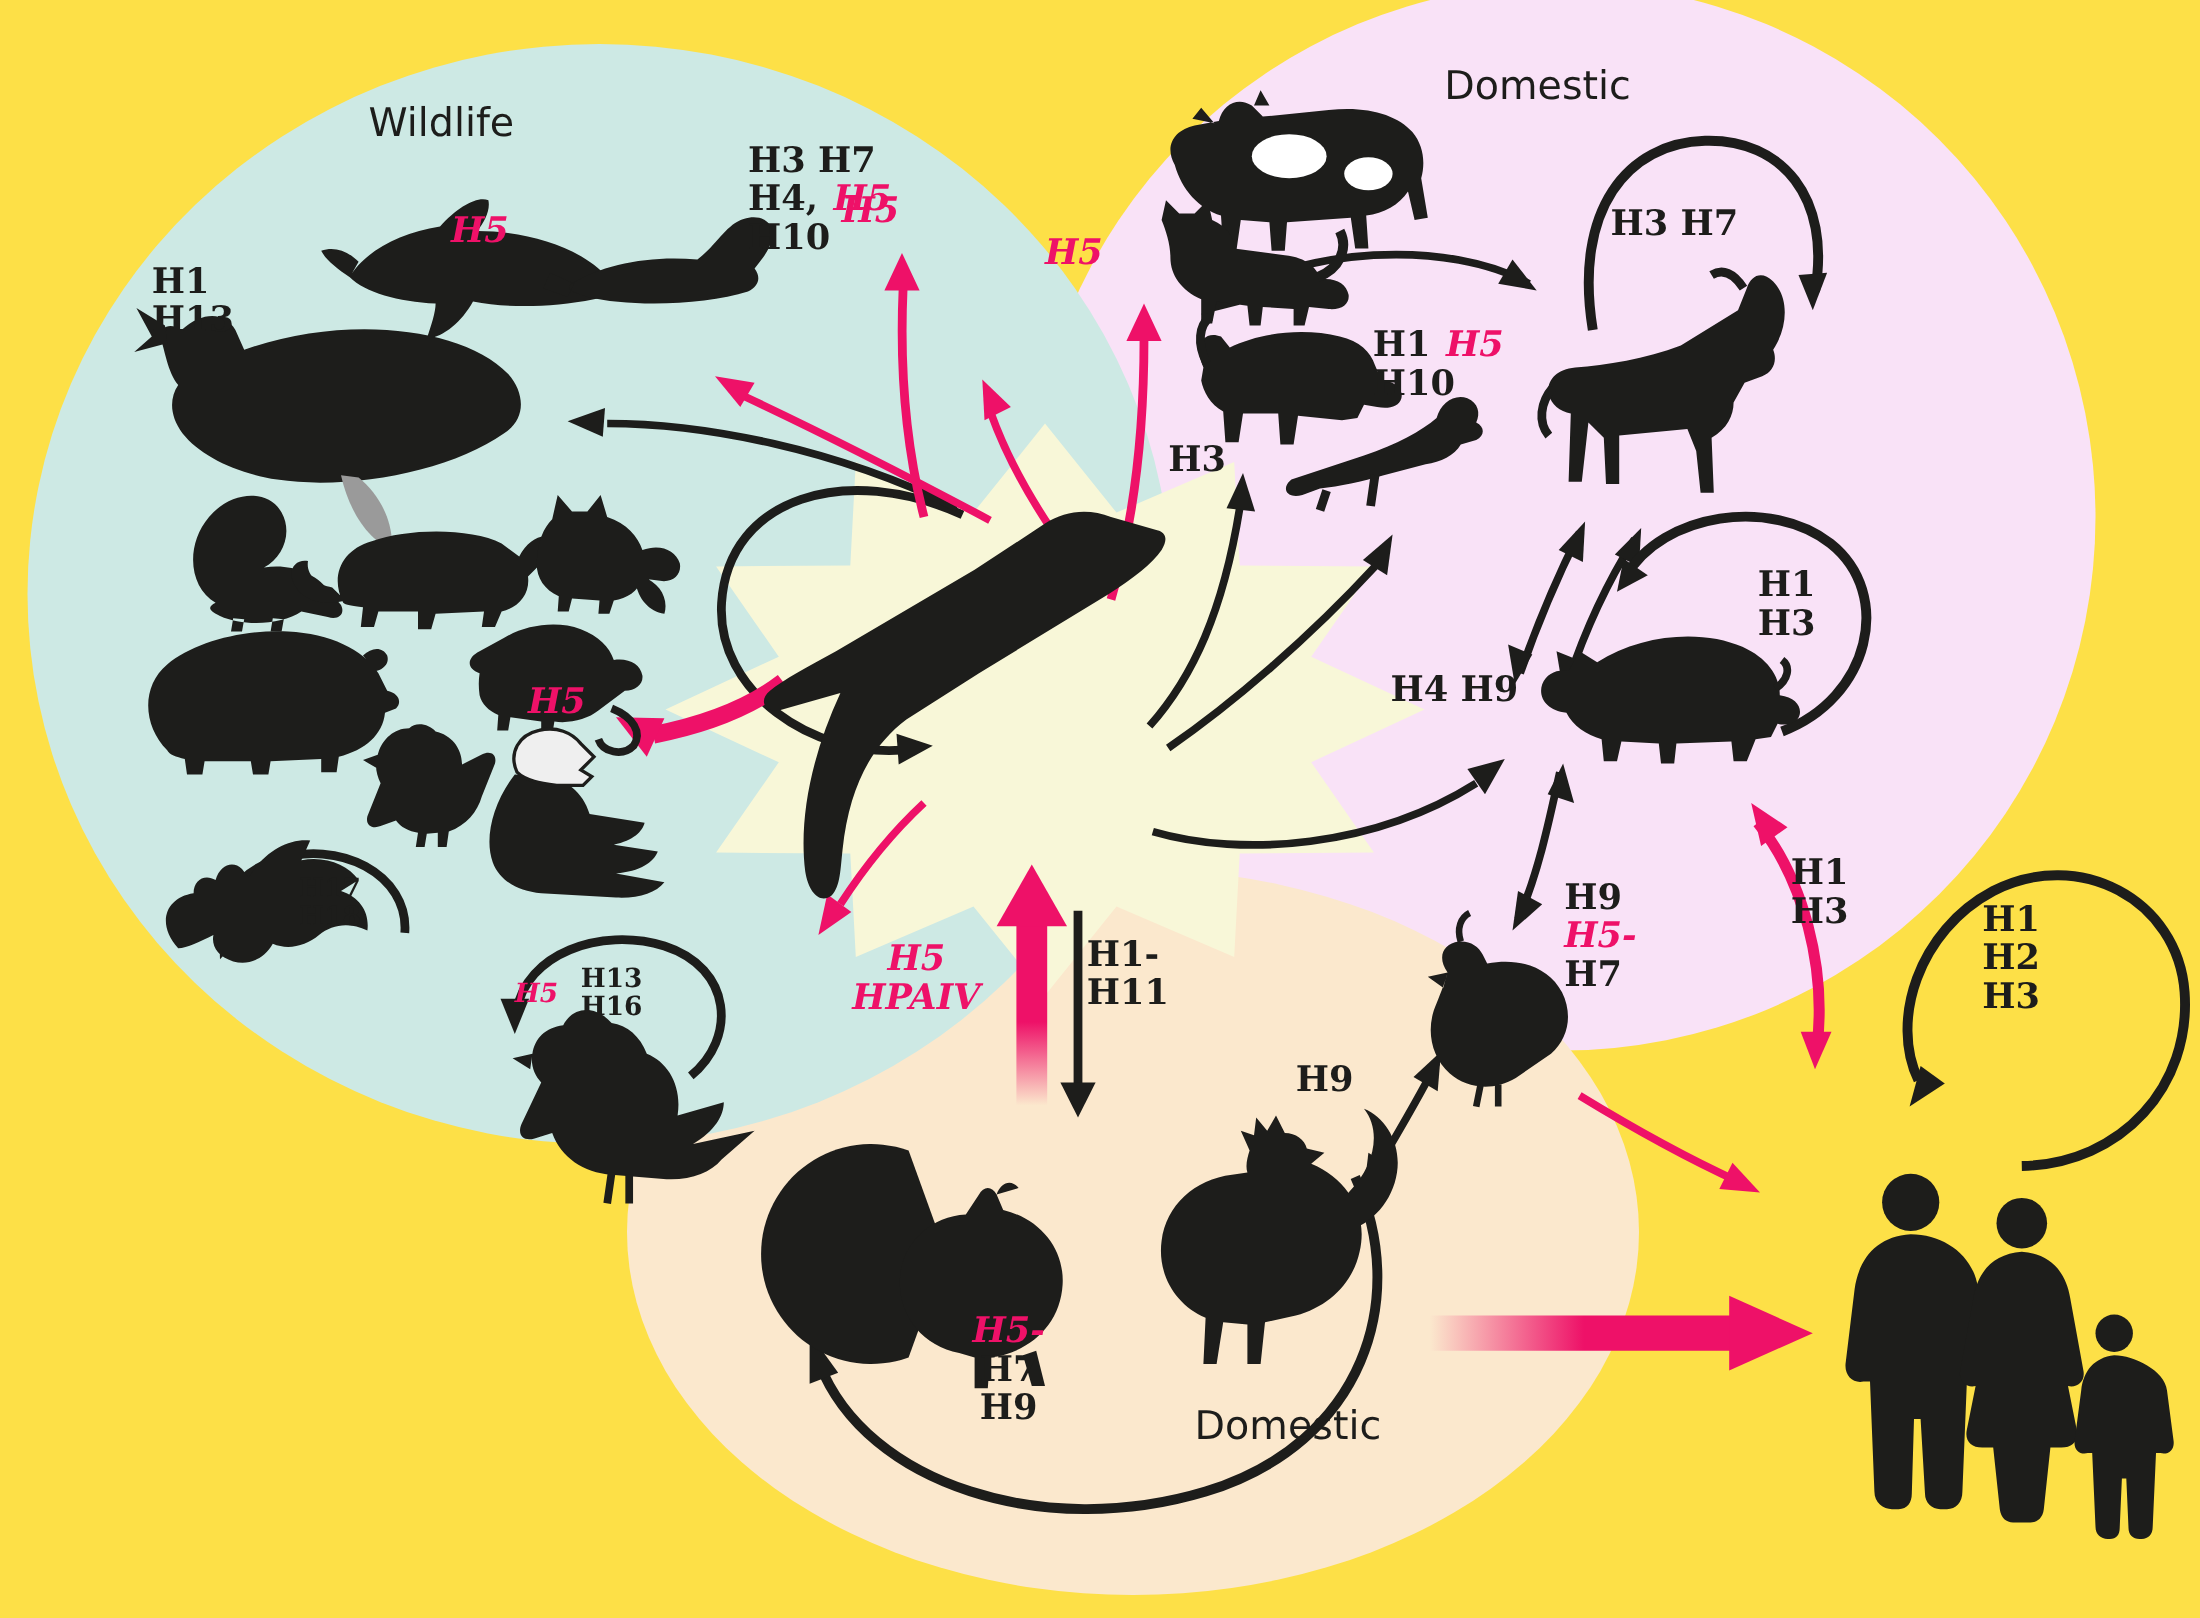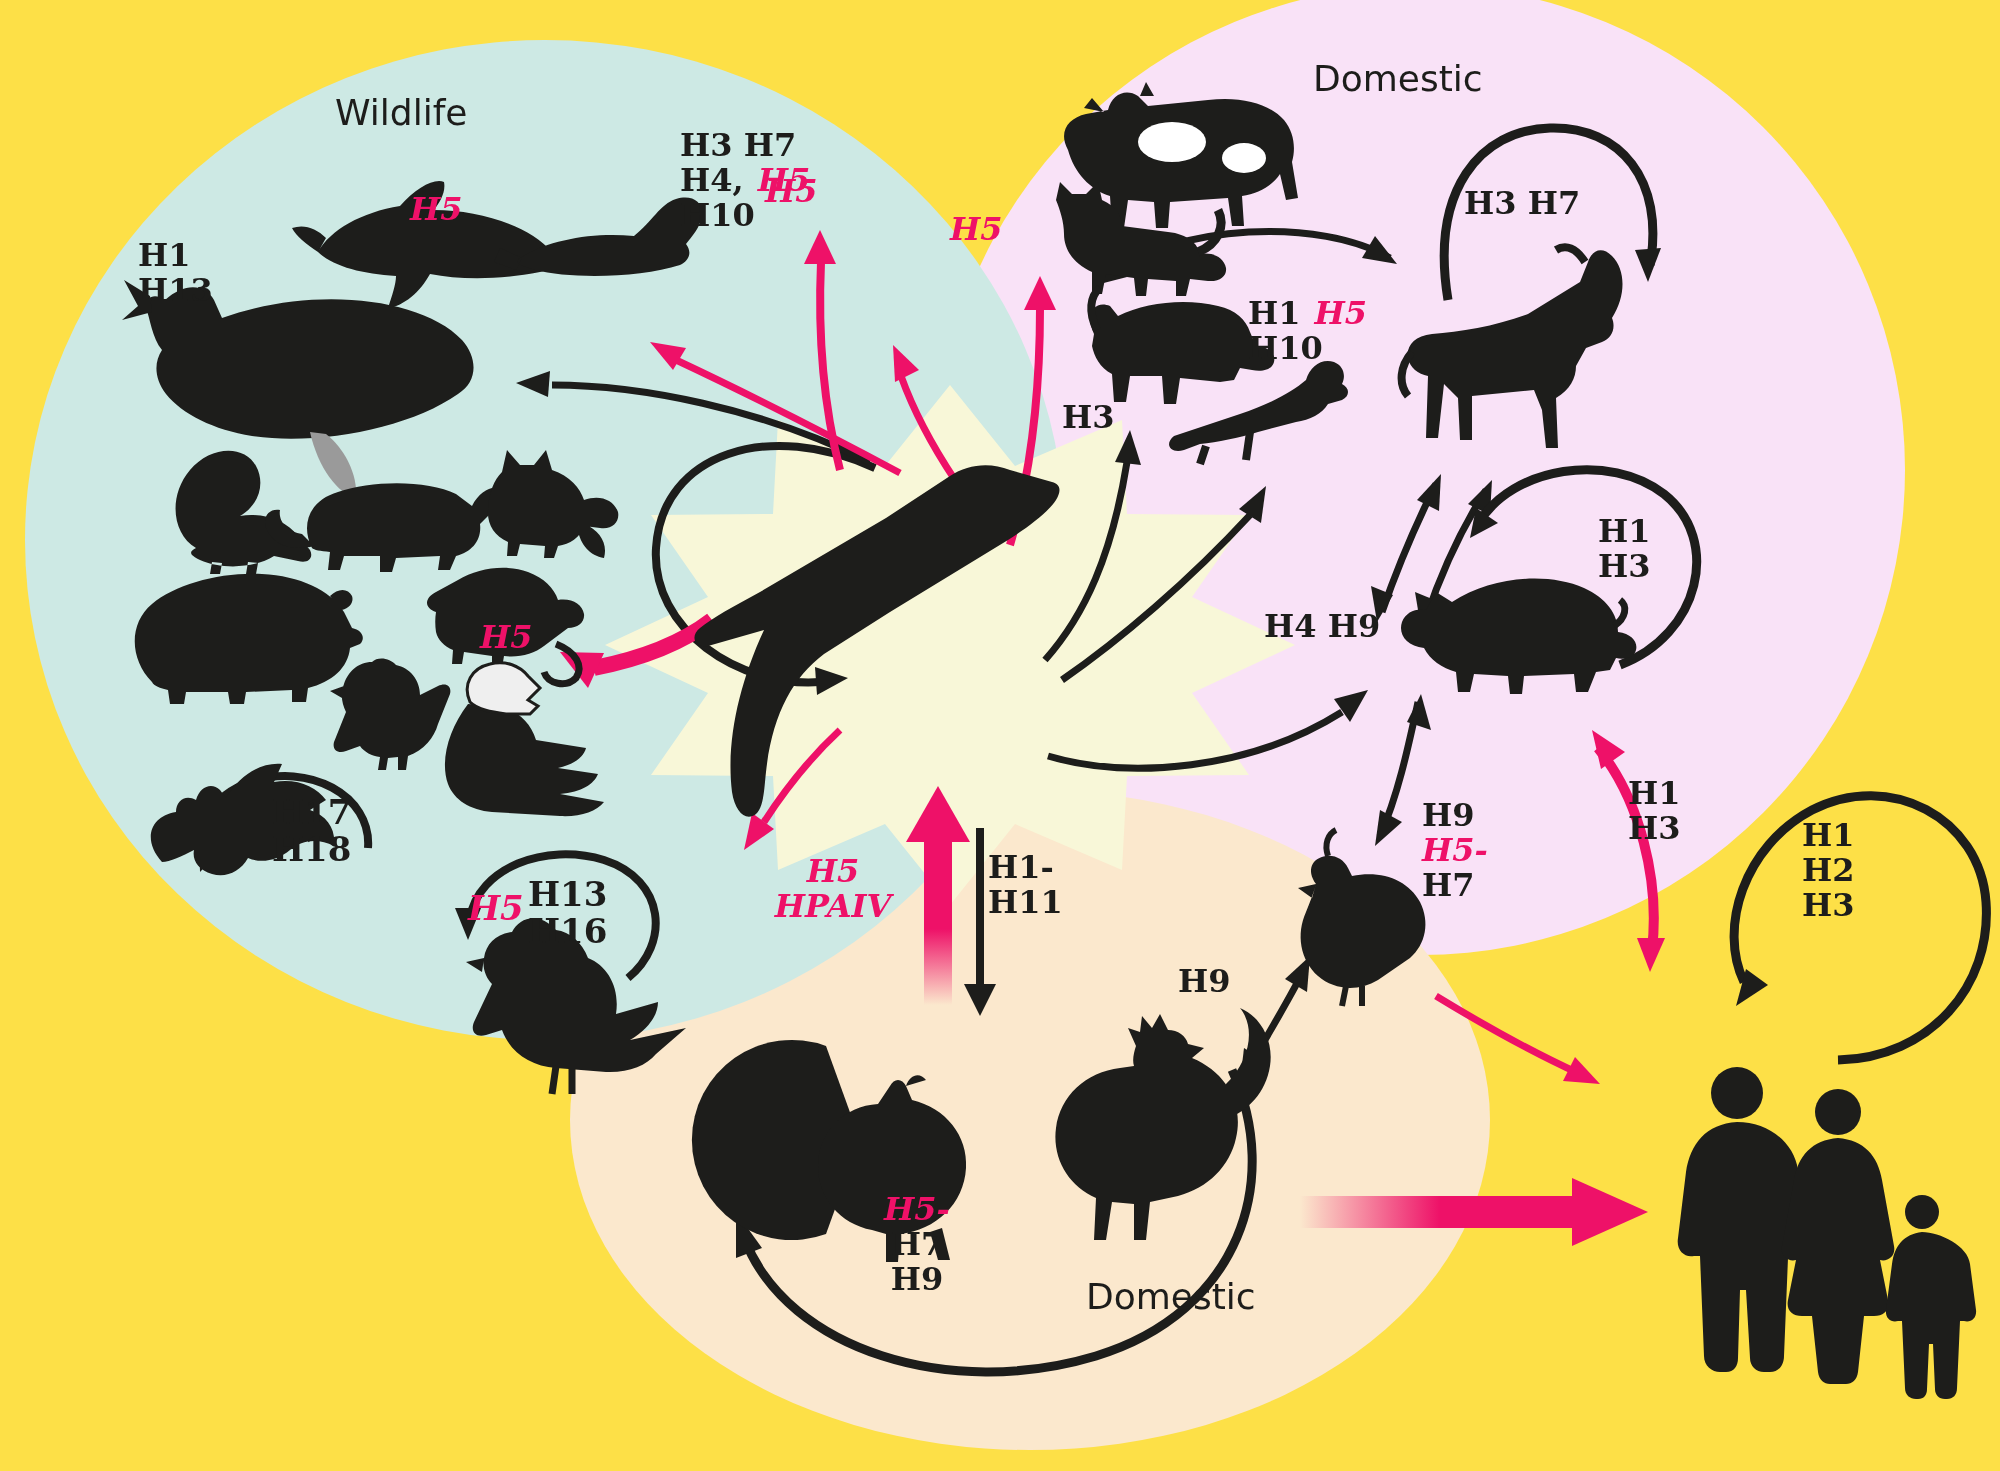--- a/index.html
+++ b/index.html
@@ -2,21 +2,21 @@
 <html><head>
 <meta charset="utf-8">
 <style>
   html,body{margin:0;padding:0;background:#fff;}
   #fig{position:relative;width:2000px;height:1471px;background:#fde047;overflow:hidden;
        font-family:"DejaVu Serif",serif;}
   svg{position:absolute;left:0;top:0;}
   .lab{position:absolute;font-family:"DejaVu Serif",serif;font-weight:700;font-size:32px;
        line-height:1.1;color:#1d1d1b;white-space:nowrap;}
   .pink{color:#ee1168;font-style:italic;}
-  .sm{font-size:34px;}
+  .sm{font-size:24px;}
   .ctr{text-align:center;}
   .gap{margin-left:14px;}
   .region{position:absolute;font-family:"DejaVu Sans",sans-serif;font-weight:400;
           font-size:36px;color:#1d1d1b;white-space:nowrap;}
 </style>
 </head>
 <body>
 
 <div id="fig">
 

